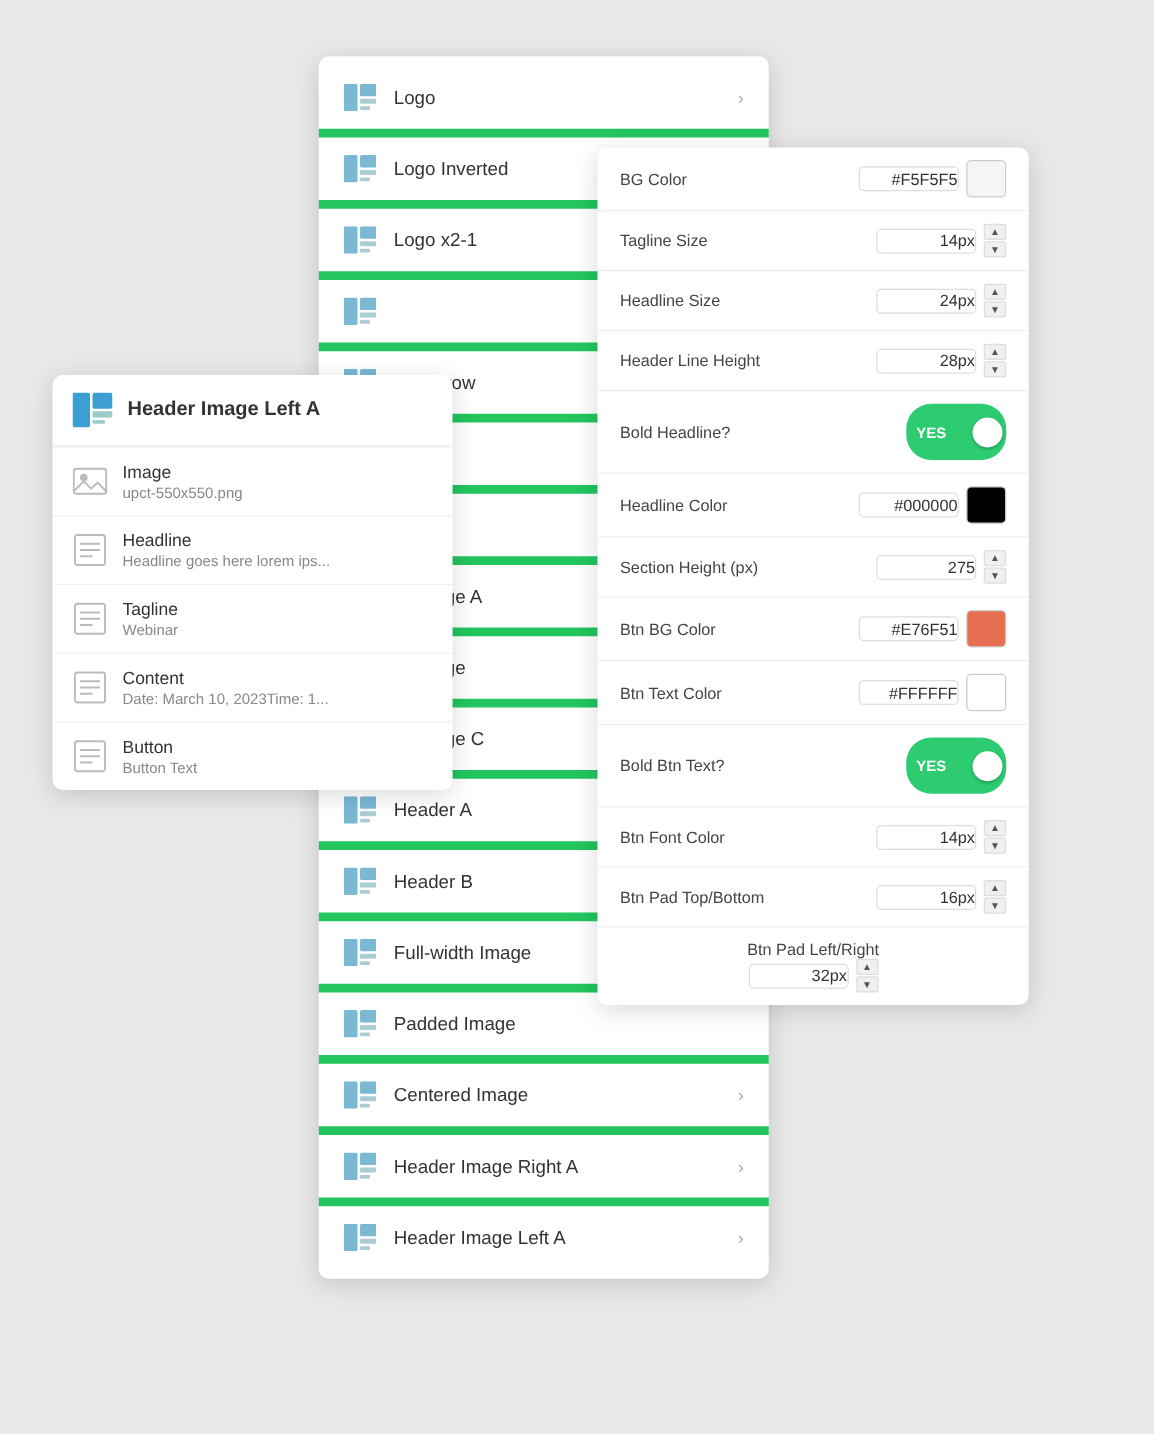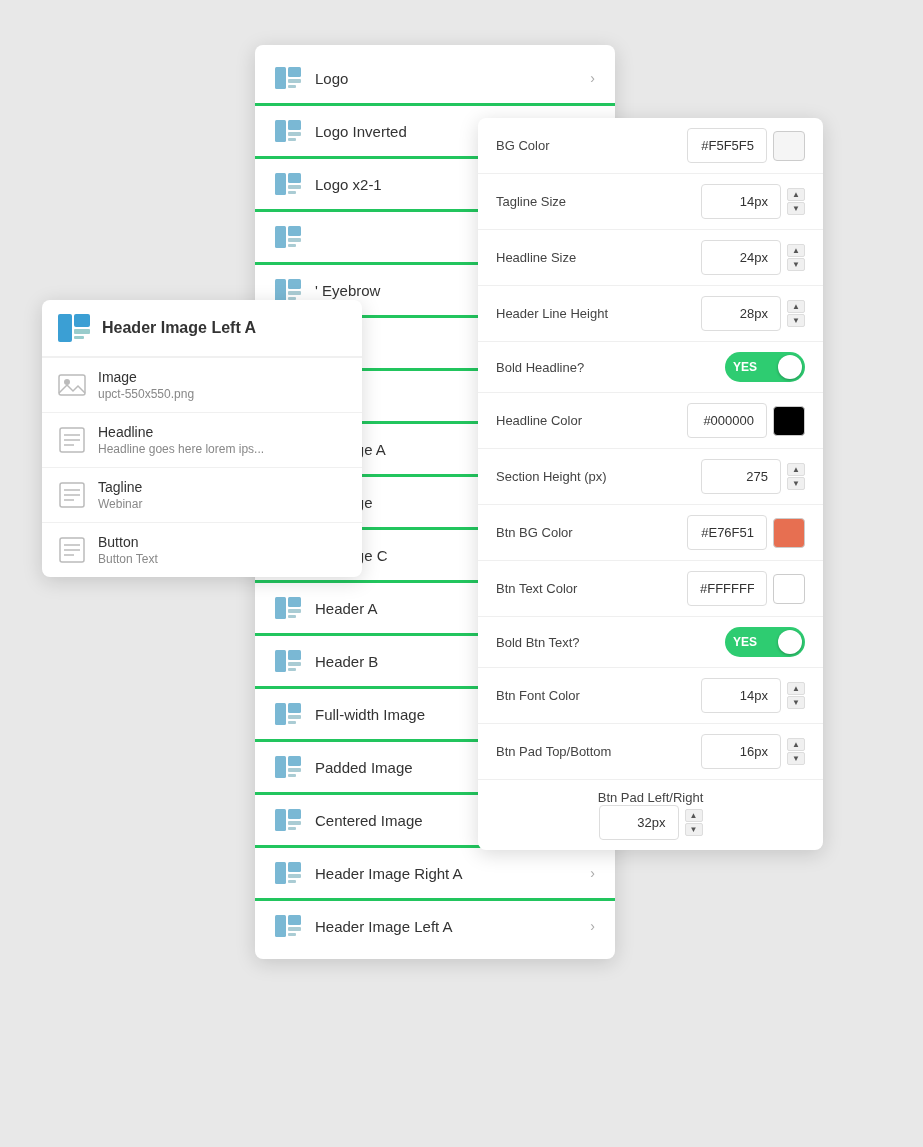--- a/index.html
+++ b/index.html
@@ -26,21 +26,21 @@
       left: 255px;
       width: 360px;
       padding: 8px 0;
     }
 
     .list-item {
       display: flex;
       align-items: center;
       padding: 14px 20px;
       cursor: pointer;
-      border-bottom: 3px solid #22c55e;
+      border-bottom: 7px solid #22c55e;
       gap: 14px;
     }
     .list-item:last-child { border-bottom: none; }
 
     .list-item-icon {
       width: 26px;
       height: 22px;
       flex-shrink: 0;
     }
 
@@ -80,25 +80,25 @@
     }
 
     .props-value-group {
       display: flex;
       align-items: center;
       gap: 6px;
     }
 
     .props-input {
       width: 80px;
-      height: 35px;
+      height: 20px;
       border: 1px solid #ddd;
       border-radius: 4px;
       text-align: right;
-      padding: 0 12px;
+      padding: 0 0;
       font-size: 13px;
       color: #333;
       background: #fff;
     }
 
     .stepper {
       display: flex;
       flex-direction: column;
       gap: 1px;
     }
@@ -122,21 +122,21 @@
       border-radius: 4px;
       border: 1px solid #ddd;
     }
 
     .toggle-switch {
       display: flex;
       align-items: center;
       background: #2ecc71;
       border-radius: 20px;
       width: 80px;
-      height: 30px;
+      height: 45px;
       position: relative;
       cursor: pointer;
       padding: 0 8px;
     }
     .toggle-label {
       color: #fff;
       font-size: 12px;
       font-weight: bold;
       flex: 1;
       text-align: left;
@@ -545,18 +545,30 @@
         </div>
       </div>
       <div class="detail-item">
         <div class="detail-item-icon"><svg viewBox="0 0 28 28" fill="none" xmlns="http://www.w3.org/2000/svg">
   <rect x="2" y="2" width="24" height="24" rx="2" fill="none" stroke="#bbb" stroke-width="1.5"></rect>
   <line x1="6" y1="9" x2="22" y2="9" stroke="#bbb" stroke-width="1.5"></line>
   <line x1="6" y1="14" x2="22" y2="14" stroke="#bbb" stroke-width="1.5"></line>
   <line x1="6" y1="19" x2="16" y2="19" stroke="#bbb" stroke-width="1.5"></line>
 </svg></div>
         <div class="detail-item-content">
+          <span class="detail-item-title">Content</span>
+          <span class="detail-item-subtitle">Date: March 10, 2023Time: 1...</span>
+        </div>
+      </div>
+      <div class="detail-item">
+        <div class="detail-item-icon"><svg viewBox="0 0 28 28" fill="none" xmlns="http://www.w3.org/2000/svg">
+  <rect x="2" y="2" width="24" height="24" rx="2" fill="none" stroke="#bbb" stroke-width="1.5"></rect>
+  <line x1="6" y1="9" x2="22" y2="9" stroke="#bbb" stroke-width="1.5"></line>
+  <line x1="6" y1="14" x2="22" y2="14" stroke="#bbb" stroke-width="1.5"></line>
+  <line x1="6" y1="19" x2="16" y2="19" stroke="#bbb" stroke-width="1.5"></line>
+</svg></div>
+        <div class="detail-item-content">
           <span class="detail-item-title">Button</span>
           <span class="detail-item-subtitle">Button Text</span>
         </div>
       </div>
     </div>
 </div>
 
 </body></html>

